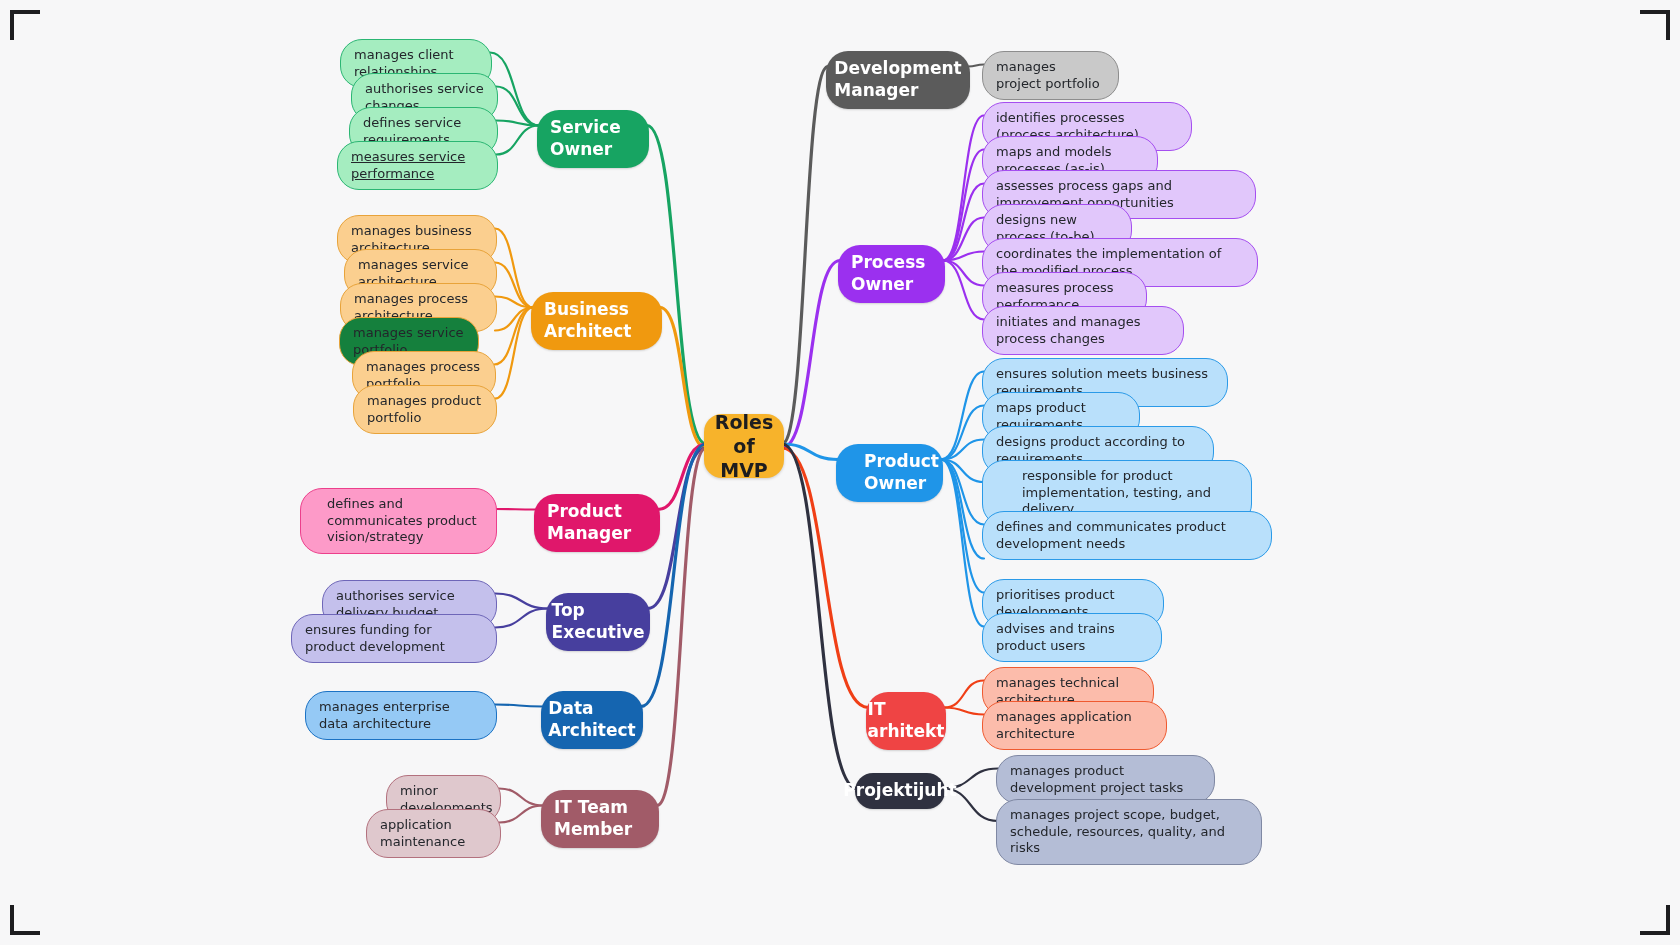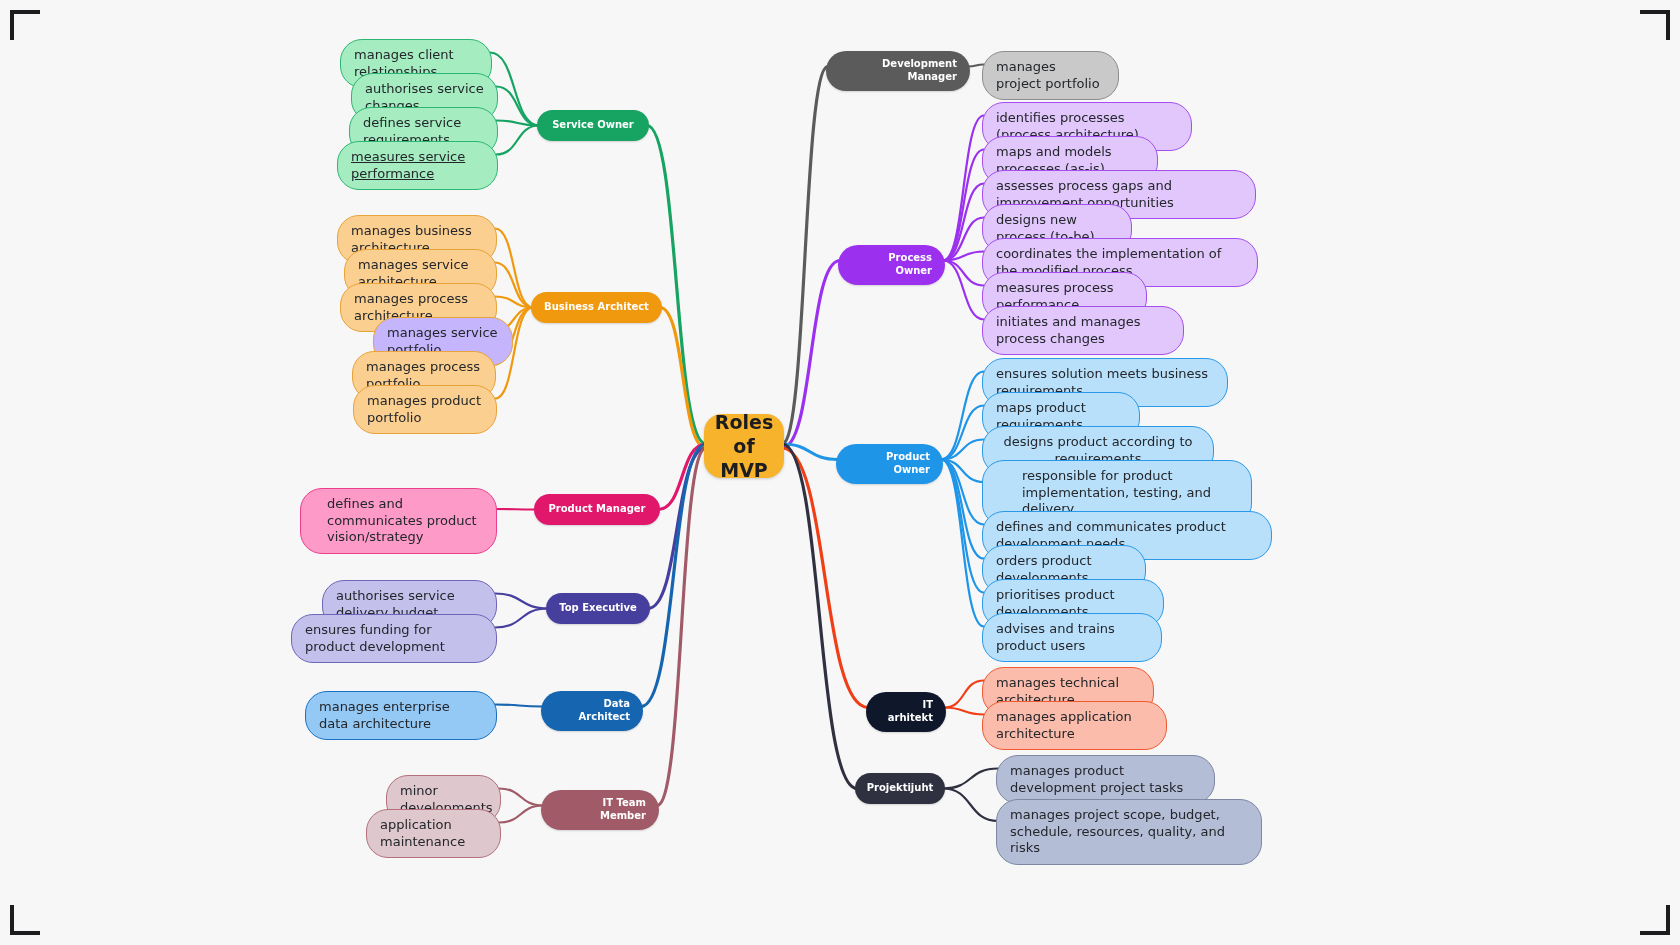--- a/index.html
+++ b/index.html
@@ -4,22 +4,22 @@
 <style>
   html,body{margin:0;padding:0;background:#f7f7f8;}
   body{font-family:"DejaVu Sans","Liberation Sans",sans-serif;}
   #stage{position:relative;width:1680px;height:945px;background:#f7f7f8;overflow:hidden;}
   #wires{position:absolute;left:0;top:0;width:1680px;height:945px;pointer-events:none;}
   .node{position:absolute;box-sizing:border-box;display:flex;align-items:center;
         border-radius:22px;padding:7px 13px;line-height:1.28;}
   .root{background:#f7b32b;color:#1d1d1f;font-weight:700;font-size:19px;
         border-radius:18px;justify-content:center;text-align:center;flex-direction:column;
         box-shadow:0 1px 3px rgba(0,0,0,.18);}
-  .branch{color:#fff;font-weight:700;font-size:10px;justify-content:center;
-          text-align:right;box-shadow:0 1px 2px rgba(0,0,0,.15);}
+  .branch{color:#fff;font-weight:700;font-size:17px;justify-content:center;
+          text-align:left;box-shadow:0 1px 2px rgba(0,0,0,.15);}
   .leaf{font-size:13px;color:#23262b;border-width:1.4px;border-style:solid;}
   .leaf.right{justify-content:flex-start;}
   .leaf.left{justify-content:flex-start;}
   .corner{position:absolute;width:26px;height:26px;border-color:#1d1d1f;border-style:solid;}
   .c-tl{left:10px;top:10px;border-width:4px 0 0 4px;}
   .c-tr{right:10px;top:10px;border-width:4px 4px 0 0;}
   .c-bl{left:10px;bottom:10px;border-width:0 0 4px 4px;}
   .c-br{right:10px;bottom:10px;border-width:0 4px 4px 0;}
 </style>
 </head>
@@ -99,21 +99,21 @@
     </div>
     <div class="node leaf left" style="left: 337px; top: 215px; width: 160px; min-height: 27px; background: rgb(251, 207, 143); border-color: rgb(232, 163, 58);">
       <span>manages business architecture</span>
     </div>
     <div class="node leaf left" style="left: 344px; top: 249px; width: 153px; min-height: 27px; background: rgb(251, 207, 143); border-color: rgb(232, 163, 58);">
       <span>manages service architecture</span>
     </div>
     <div class="node leaf left" style="left: 340px; top: 283px; width: 157px; min-height: 27px; background: rgb(251, 207, 143); border-color: rgb(232, 163, 58);">
       <span>manages process architecture</span>
     </div>
-    <div class="node leaf left" style="left: 373px; top: 317px; width: 140px; min-height: 27px; background: #c4b5fd; border-color: rgb(232, 163, 58);">
+    <div class="node leaf left" style="left: 339px; top: 317px; width: 140px; min-height: 27px; background: #15803d; border-color: rgb(232, 163, 58);">
       <span>manages service portfolio</span>
     </div>
     <div class="node leaf left" style="left: 352px; top: 351px; width: 144px; min-height: 27px; background: rgb(251, 207, 143); border-color: rgb(232, 163, 58);">
       <span>manages process portfolio</span>
     </div>
     <div class="node leaf left" style="left: 353px; top: 385px; width: 144px; min-height: 27px; background: rgb(251, 207, 143); border-color: rgb(232, 163, 58);">
       <span>manages product portfolio</span>
     </div>
     <div class="node branch" style="left: 534px; top: 494px; width: 126px; min-height: 31px; background: rgb(224, 23, 107);">
       <span>Product Manager</span>
@@ -177,39 +177,36 @@
     </div>
     <div class="node branch" style="left: 836px; top: 444px; width: 107px; min-height: 31px; background: rgb(31, 149, 232); padding-left: 37px;">
       <span>Product Owner</span>
     </div>
     <div class="node leaf right" style="left: 982px; top: 358px; width: 246px; min-height: 27px; background: rgb(185, 224, 251); border-color: rgb(42, 154, 232);">
       <span>ensures solution meets business requirements</span>
     </div>
     <div class="node leaf right" style="left: 982px; top: 392px; width: 158px; min-height: 27px; background: rgb(185, 224, 251); border-color: rgb(42, 154, 232);">
       <span>maps product requirements</span>
     </div>
-    <div class="node leaf right" style="left: 982px; top: 426px; width: 232px; min-height: 27px; background: rgb(185, 224, 251); border-color: rgb(42, 154, 232); text-align: center;">
+    <div class="node leaf right" style="left: 982px; top: 426px; width: 232px; min-height: 27px; background: rgb(185, 224, 251); border-color: rgb(42, 154, 232);">
       <span>designs product according to requirements</span>
     </div>
     <div class="node leaf right" style="left: 982px; top: 460px; width: 270px; min-height: 44px; background: rgb(185, 224, 251); border-color: rgb(42, 154, 232); padding-left: 39px;">
       <span>responsible for product implementation, testing, and delivery</span>
     </div>
     <div class="node leaf right" style="left: 982px; top: 511px; width: 290px; min-height: 27px; background: rgb(185, 224, 251); border-color: rgb(42, 154, 232);">
       <span>defines and communicates product development needs</span>
     </div>
-    <div class="node leaf right" style="left: 982px; top: 545px; width: 164px; min-height: 27px; background: rgb(185, 224, 251); border-color: rgb(42, 154, 232);">
-      <span>orders product developments</span>
-    </div>
     <div class="node leaf right" style="left: 982px; top: 579px; width: 182px; min-height: 27px; background: rgb(185, 224, 251); border-color: rgb(42, 154, 232);">
       <span>prioritises product developments</span>
     </div>
     <div class="node leaf right" style="left: 982px; top: 613px; width: 180px; min-height: 27px; background: rgb(185, 224, 251); border-color: rgb(42, 154, 232);">
       <span>advises and trains product users</span>
     </div>
-    <div class="node branch" style="left: 866px; top: 692px; width: 80px; min-height: 31px; background: #0f172a;">
+    <div class="node branch" style="left: 866px; top: 692px; width: 80px; min-height: 31px; background: #ef4444;">
       <span>IT arhitekt</span>
     </div>
     <div class="node leaf right" style="left: 982px; top: 667px; width: 172px; min-height: 27px; background: rgb(252, 188, 171); border-color: rgb(239, 90, 48);">
       <span>manages technical architecture</span>
     </div>
     <div class="node leaf right" style="left: 982px; top: 701px; width: 185px; min-height: 27px; background: rgb(252, 188, 171); border-color: rgb(239, 90, 48);">
       <span>manages application architecture</span>
     </div>
     <div class="node branch" style="left: 855px; top: 773px; width: 90px; min-height: 31px; background: rgb(47, 49, 64);">
       <span>Projektijuht</span>

